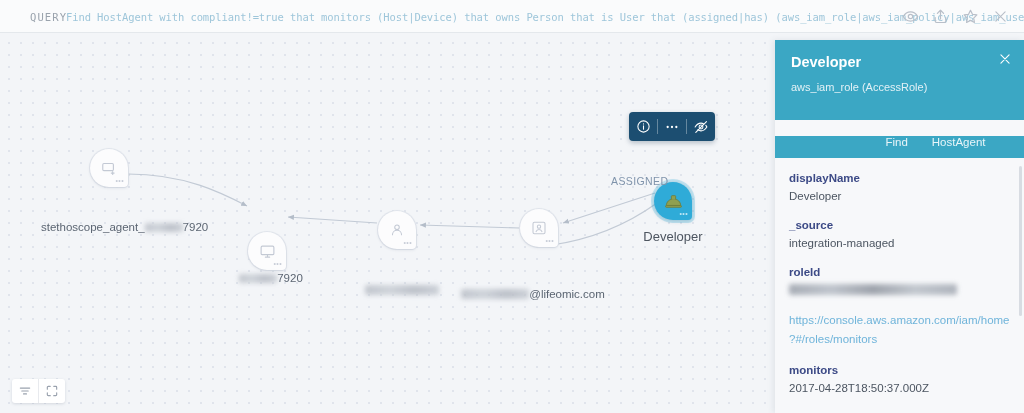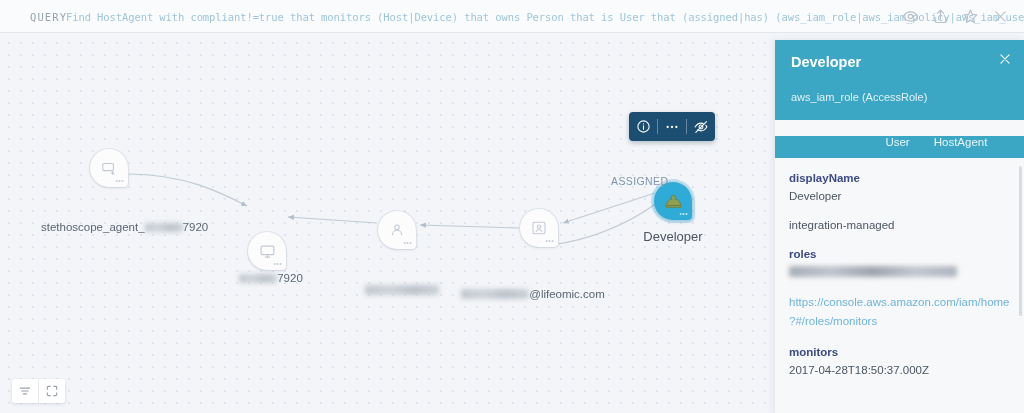--- a/index.html
+++ b/index.html
@@ -206,21 +206,21 @@
     padding: 13px 16px 0 16px;
     box-sizing: border-box;
   }
   .panelTitle {
     font-size: 14.5px;
     font-weight: bold;
     color: #ffffff;
     line-height: 18px;
   }
   .panelSubtitle {
-    margin-top: 19px;
+    margin-top: 9px;
     font-size: 11px;
     color: #e2f1f6;
     line-height: 14px;
   }
   .panelClose {
     position: absolute;
     right: 12px; top: 12px;
     color: #ffffff;
     cursor: pointer;
     width: 14px; height: 14px;
@@ -474,34 +474,35 @@
       <div class="panelSubtitle">aws_iam_role  (AccessRole)</div>
       <div class="panelClose">
         <svg width="14" height="14" viewBox="0 0 24 24" fill="none" stroke="currentColor" stroke-width="1.9" stroke-linecap="round">
           <path d="M5 5l14 14M19 5L5 19"></path>
         </svg>
       </div>
     </div>
 
     <div class="panelTabs">
       <div class="tab active">Properties</div>
-      <div class="tab">User</div>
+      <div class="tab">Find</div>
       <div class="tab">HostAgent</div>
     </div>
 
     <div class="panelBody">
       <div class="prop">
         <div class="propKey">displayName</div>
         <div class="propVal">Developer</div>
       </div>
       <div class="prop">
+        <div class="propKey">_source</div>
         <div class="propVal">integration-managed</div>
       </div>
       <div class="prop">
-        <div class="propKey">roles</div>
+        <div class="propKey">roleId</div>
         <div class="propVal">
           <span class="redacted"></span>
         </div>
       </div>
       <div class="prop">
         <div class="propVal link">https://console.aws.amazon.com/iam/home?#/roles/monitors</div>
       </div>
       <div class="prop">
         <div class="propKey">monitors</div>
         <div class="propVal">2017-04-28T18:50:37.000Z</div>

